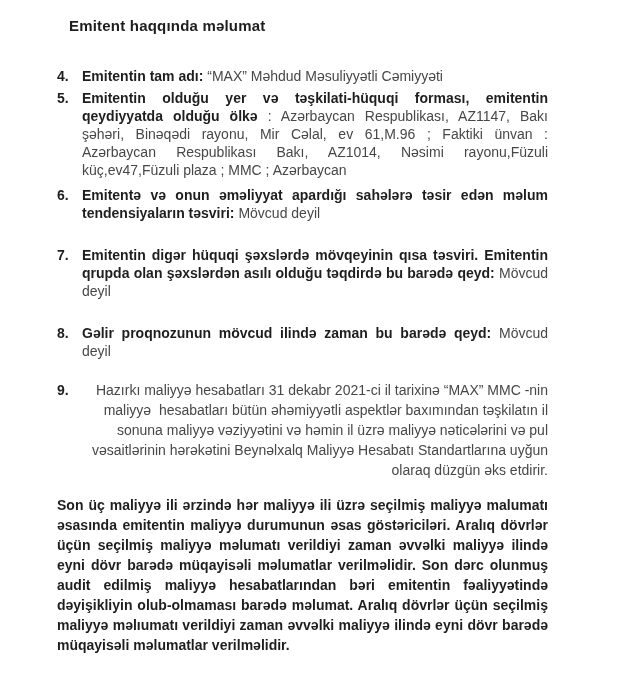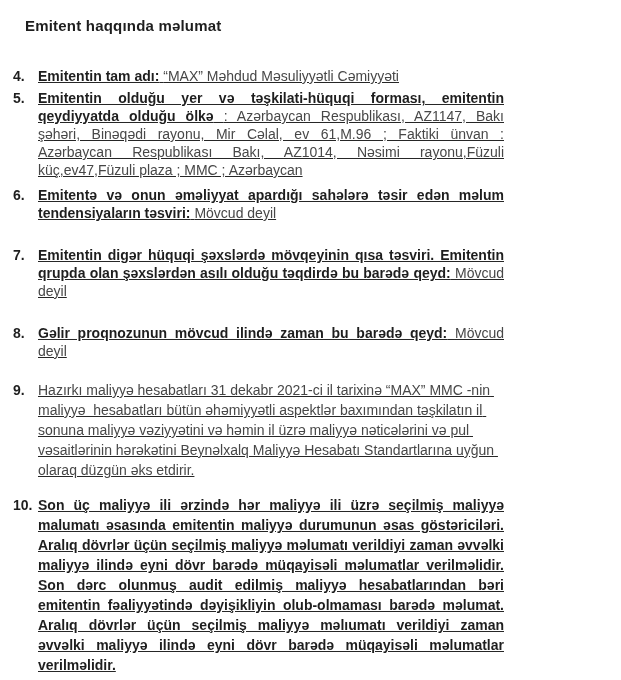--- a/index.html
+++ b/index.html
@@ -13,20 +13,21 @@
     overflow: hidden;
   }
   .doc {
     box-sizing: border-box;
     width: 522px;
     height: 680px;
     padding: 17px 18px 0 13px;
     font-family: "Liberation Sans", sans-serif;
     color: #262626;
     background: #ffffff;
+    margin-left: 44px;
   }
   .doc-title {
     font-size: 15px;
     font-weight: bold;
     color: #1e1e1e;
     margin: 0 0 33px 12px;
     letter-spacing: 0.2px;
   }
   .item {
     display: flex;
@@ -35,21 +36,20 @@
   }
   .item .num {
     flex: 0 0 25px;
     width: 25px;
     font-weight: bold;
     color: #1e1e1e;
   }
   .item .body {
     flex: 1;
     text-align: justify;
-    text-decoration: underline;
   }
   .item .label {
     font-weight: bold;
     color: #1e1e1e;
   }
   .item .value {
     font-weight: normal;
     color: #474747;
   }
   
@@ -57,21 +57,21 @@
   .i6  { margin-top: 7px; }
   .i7  { margin-top: 24px; }
   .i8  { margin-top: 24px; }
   .i9  { margin-top: 20px; }
   .i10 { margin-top: 15px; }
   
   .loose { line-height: 20px; }
   
   .i9 .value {
     display: block;
-    text-align: left;
+    text-align: right;
     white-space: pre-wrap;
   }
 </style>
 </head>
 <body>
 
 <div class="doc">
 
   <h1 class="doc-title">Emitent haqqında məlumat</h1>
 
@@ -118,21 +118,20 @@
     </div>
 
     <div class="item i9 loose">
       <span class="num">9.</span>
       <p class="body" style="margin:0">
         <span class="value">Hazırkı maliyyə hesabatları 31 dekabr 2021-ci il tarixinə “MAX” MMC -nin maliyyə  hesabatları bütün əhəmiyyətli aspektlər baxımından təşkilatın il sonuna maliyyə vəziyyətini və həmin il üzrə maliyyə nəticələrini və pul vəsaitlərinin hərəkətini Beynəlxalq Maliyyə Hesabatı Standartlarına uyğun olaraq düzgün əks etdirir.</span>
       </p>
     </div>
 
     <div class="item i10 loose">
-      <span class="num">10.</span>
       <p class="body" style="margin:0">
         <span class="label">Son üç maliyyə ili ərzində hər maliyyə ili üzrə seçilmiş maliyyə malumatı əsasında emitentin maliyyə durumunun əsas göstəriciləri. Aralıq dövrlər üçün seçilmiş maliyyə məlumatı verildiyi zaman əvvəlki maliyyə ilində eyni dövr barədə müqayisəli məlumatlar verilməlidir. Son dərc olunmuş audit edilmiş maliyyə hesabatlarından bəri emitentin fəaliyyətində dəyişikliyin olub-olmaması barədə məlumat. Aralıq dövrlər üçün seçilmiş maliyyə məlıumatı verildiyi zaman əvvəlki maliyyə ilində eyni dövr barədə müqayisəli məlumatlar verilməlidir.</span>
         <span class="value"></span>
       </p>
     </div>
 
   </div>
 </div>
 
 </body></html>

